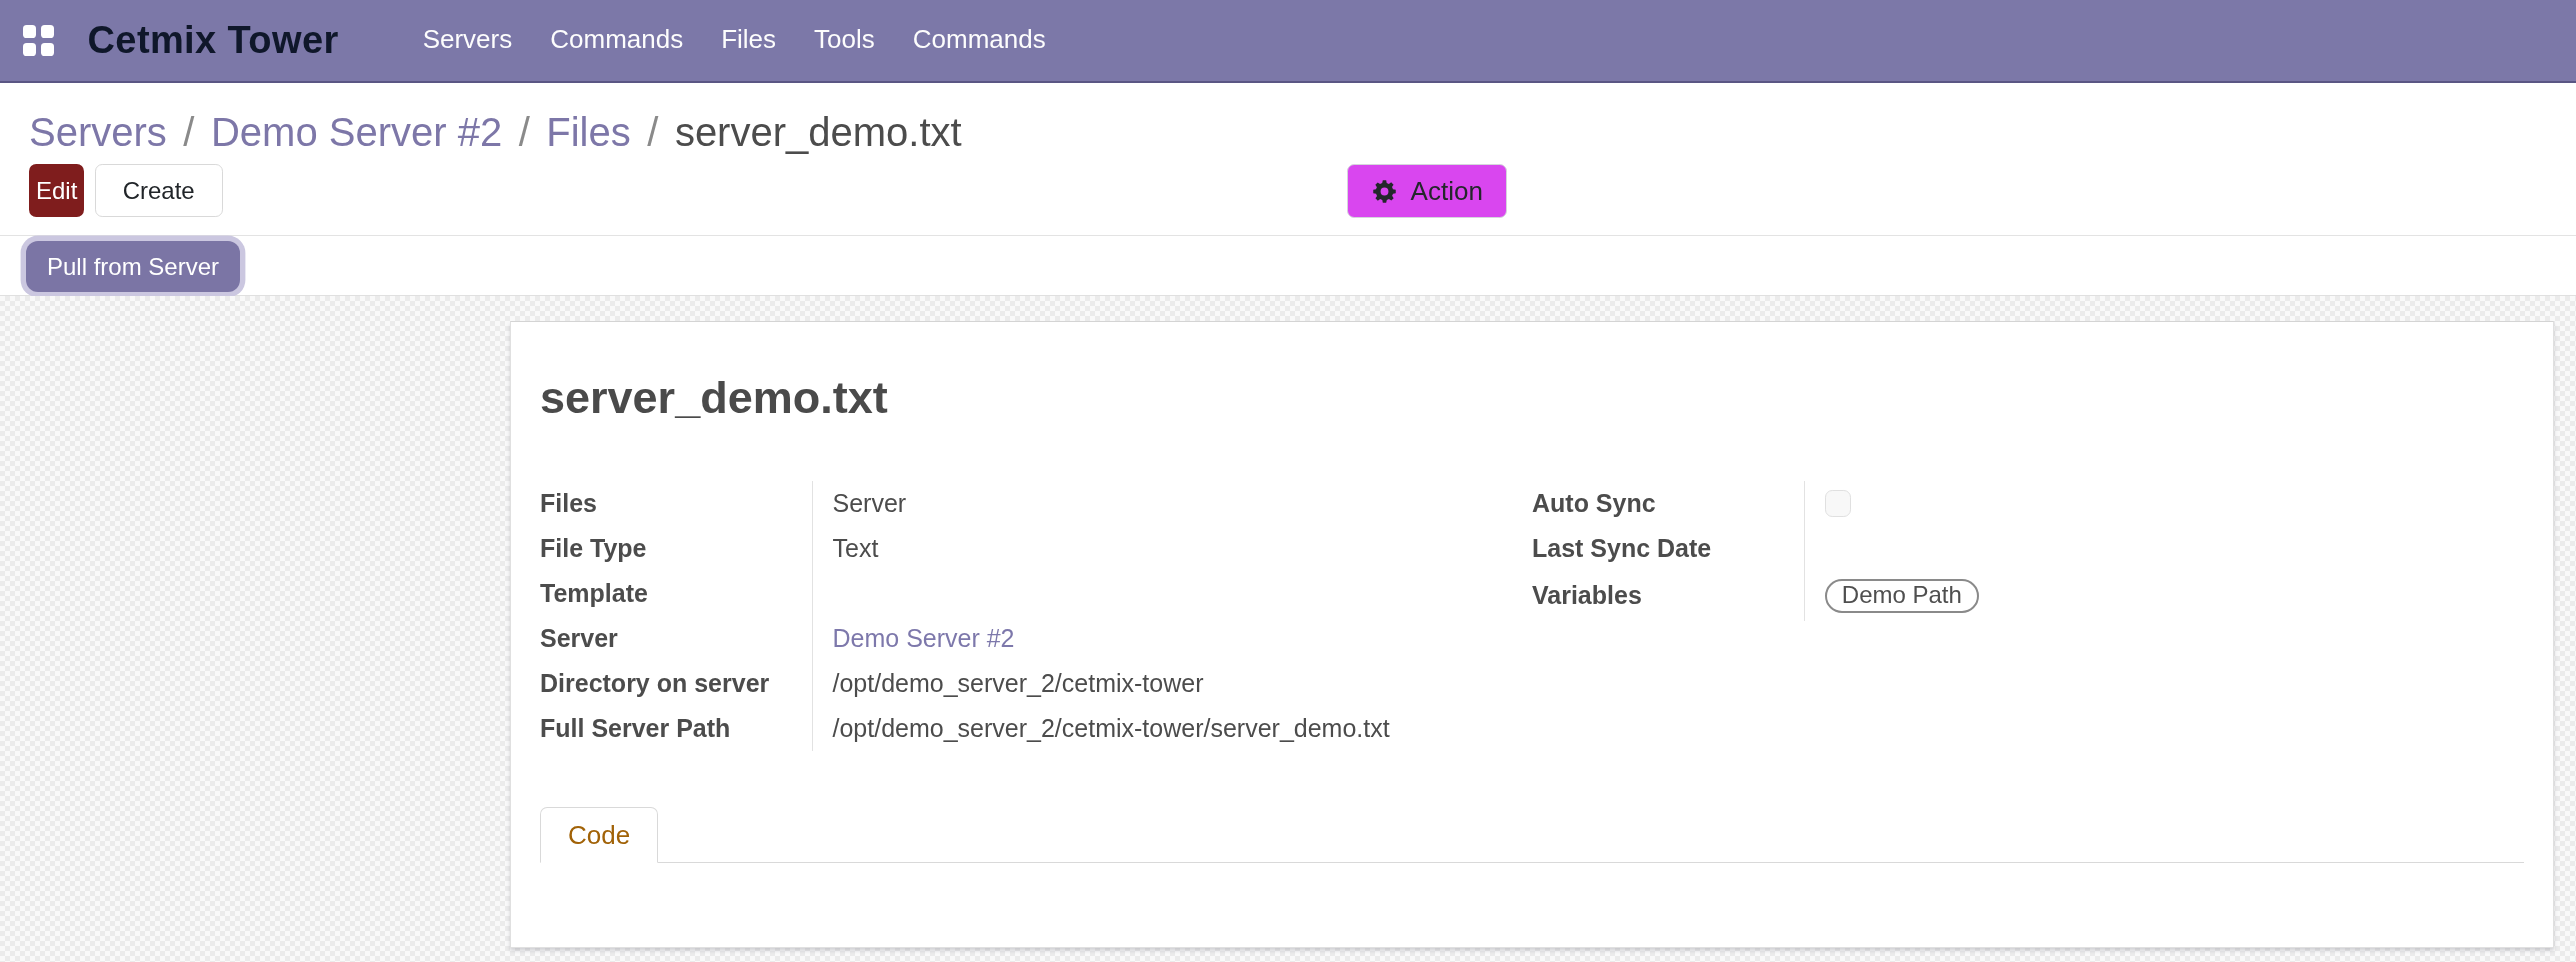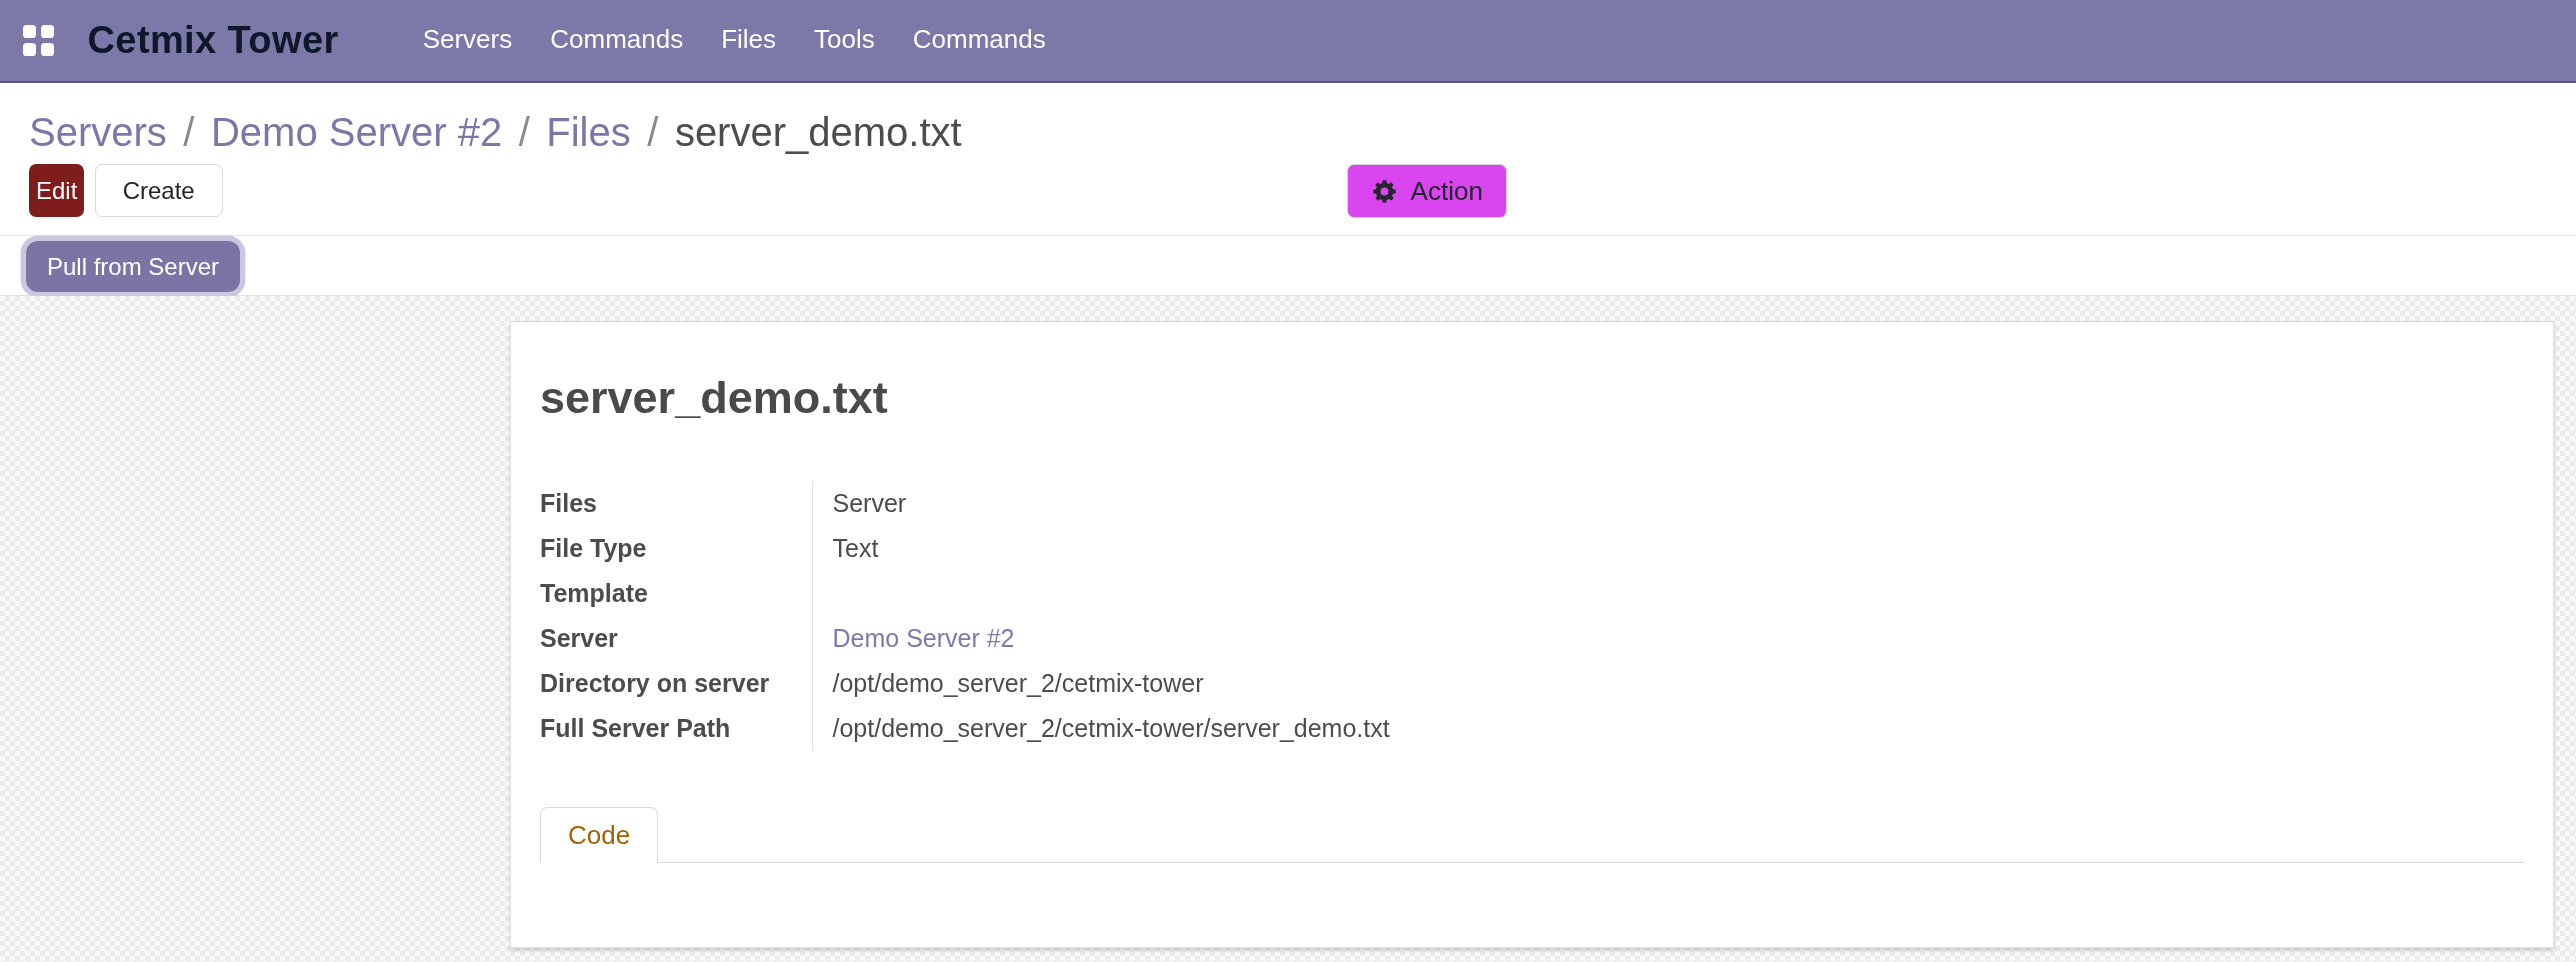--- a/index.html
+++ b/index.html
@@ -130,20 +130,40 @@
                 <td class="o-label">Directory on server</td>
                 <td class="o-value"><span>/opt/demo_server_2/cetmix-tower</span></td>
               </tr>
               <tr>
                 <td class="o-label">Full Server Path</td>
                 <td class="o-value"><span>/opt/demo_server_2/cetmix-tower/server_demo.txt</span></td>
               </tr>
             </tbody>
           </table>
       </div>
+      <div class="o-group">
+        <table>
+            <tbody>
+              <tr>
+                <td class="o-label">Auto Sync</td>
+                <td class="o-value">
+                  <div class="o-checkbox"></div>
+                </td>
+              </tr>
+              <tr>
+                <td class="o-label">Last Sync Date</td>
+                <td class="o-value"></td>
+              </tr>
+              <tr>
+                <td class="o-label">Variables</td>
+                <td class="o-value"><span class="o-tag">Demo Path</span></td>
+              </tr>
+            </tbody>
+          </table>
+      </div>
     </div>
 
     <div class="notebook">
       <div class="notebook-header">
           <div class="tab active">Code</div>
         </div>
     </div>
   </div>
 </main>
 

